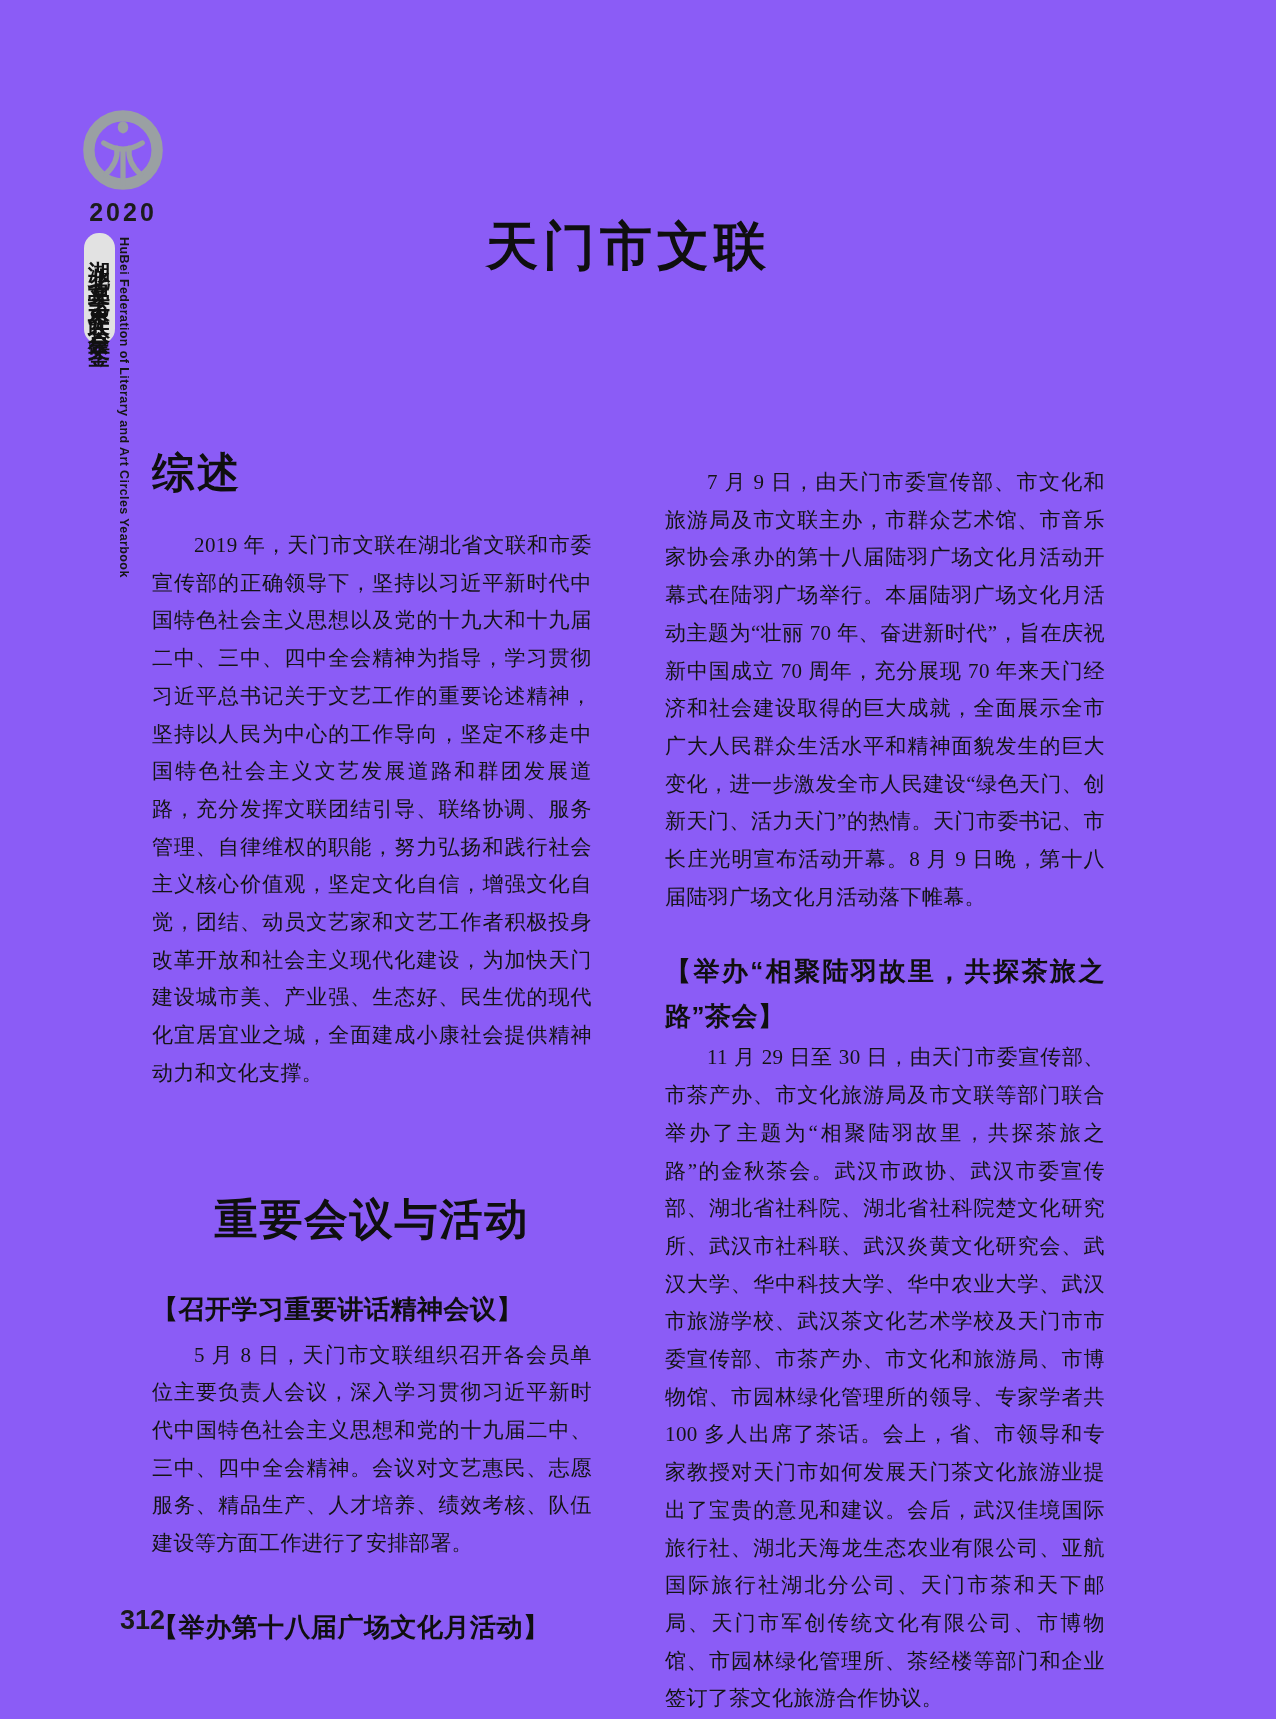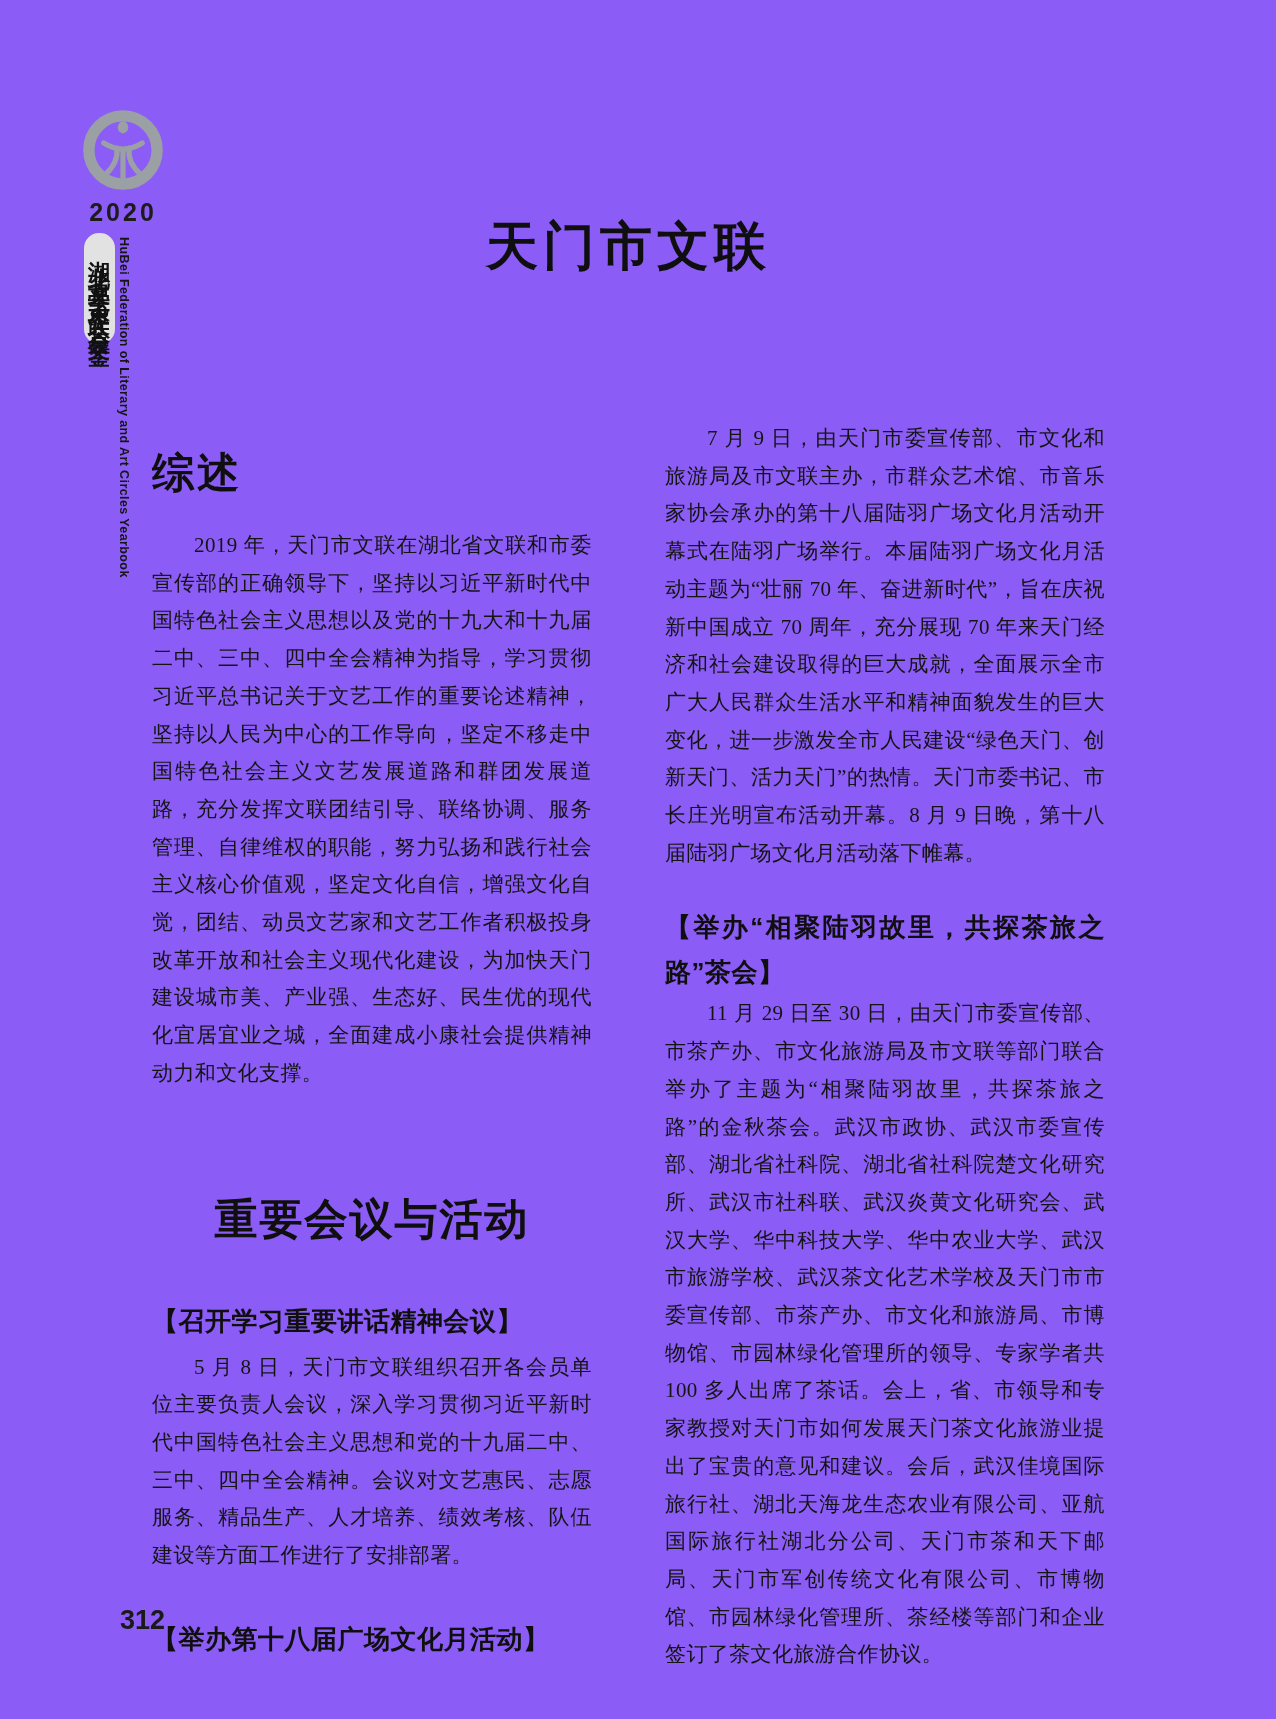--- a/index.html
+++ b/index.html
@@ -70,21 +70,21 @@
     font-family: "Liberation Serif", serif;
     font-weight: 900;
     font-size: 52px;
     letter-spacing: 5px;
     color: #0f0f0f;
   }
 
   
   .col { position: absolute; top: 445px; width: 440px; }
   .col-left  { left: 152px; }
-  .col-right { left: 665px; top: 420px; }
+  .col-right { left: 665px; top: 464px; }
 
   .h-overview {
     text-align: left;
     font-family: "Liberation Sans", sans-serif;
     font-weight: 700;
     font-size: 42px;
     letter-spacing: 3px;
     color: #0f0f0f;
     height: 52px;
   }
@@ -100,21 +100,21 @@
   }
   .h-item {
     font-family: "Liberation Sans", sans-serif;
     font-weight: 700;
     font-size: 26px;
     line-height: 45px;
     letter-spacing: 0.5px;
     color: #0f0f0f;
     text-align: justify;
   }
-  .h-item1 { margin-top: 54px; }
+  .h-item1 { margin-top: 42px; }
   .h-item2 { margin-top: 42px; }
   .h-item3 { margin-top: 33px; }
 
   .body-text {
     font-family: "Liberation Serif", serif;
     font-size: 21px;
     line-height: 37.7px;
     letter-spacing: 0.4px;
     text-align: justify;
     text-indent: 2em;

